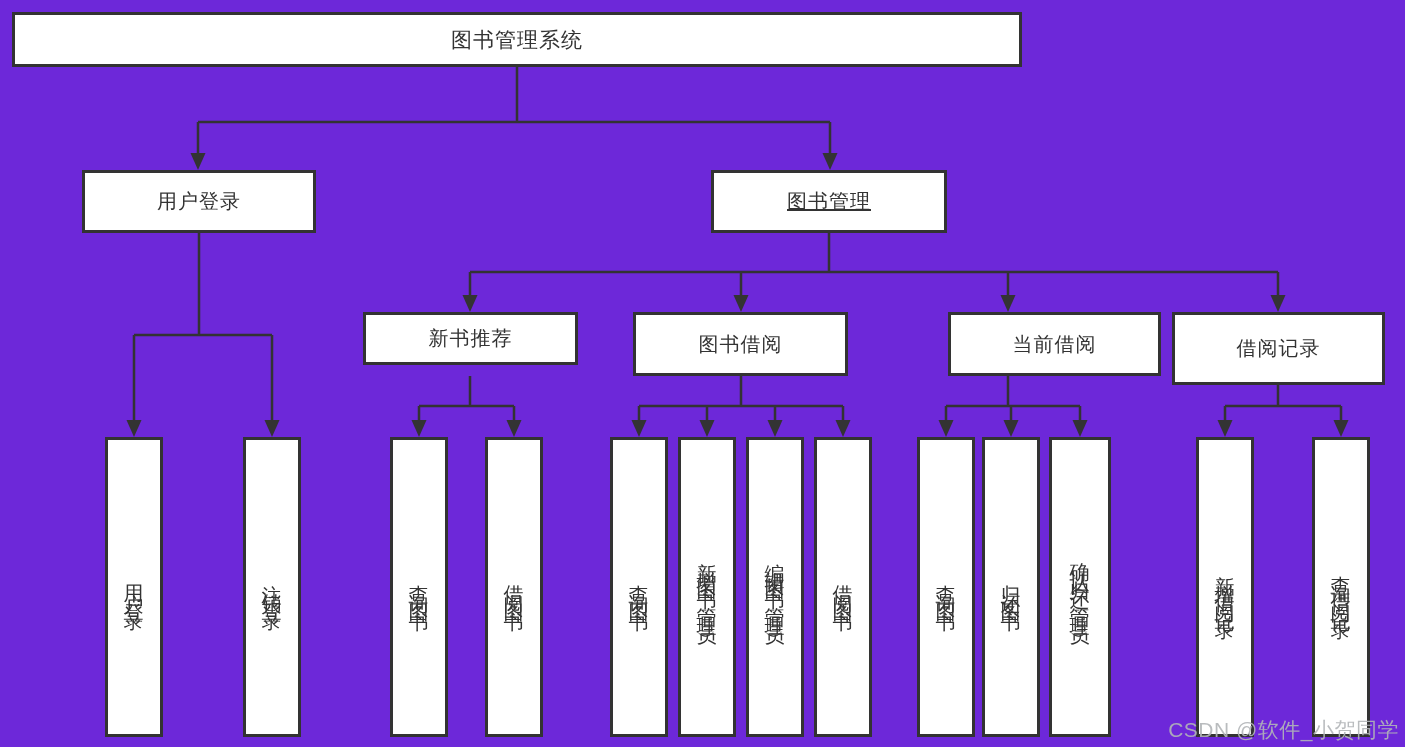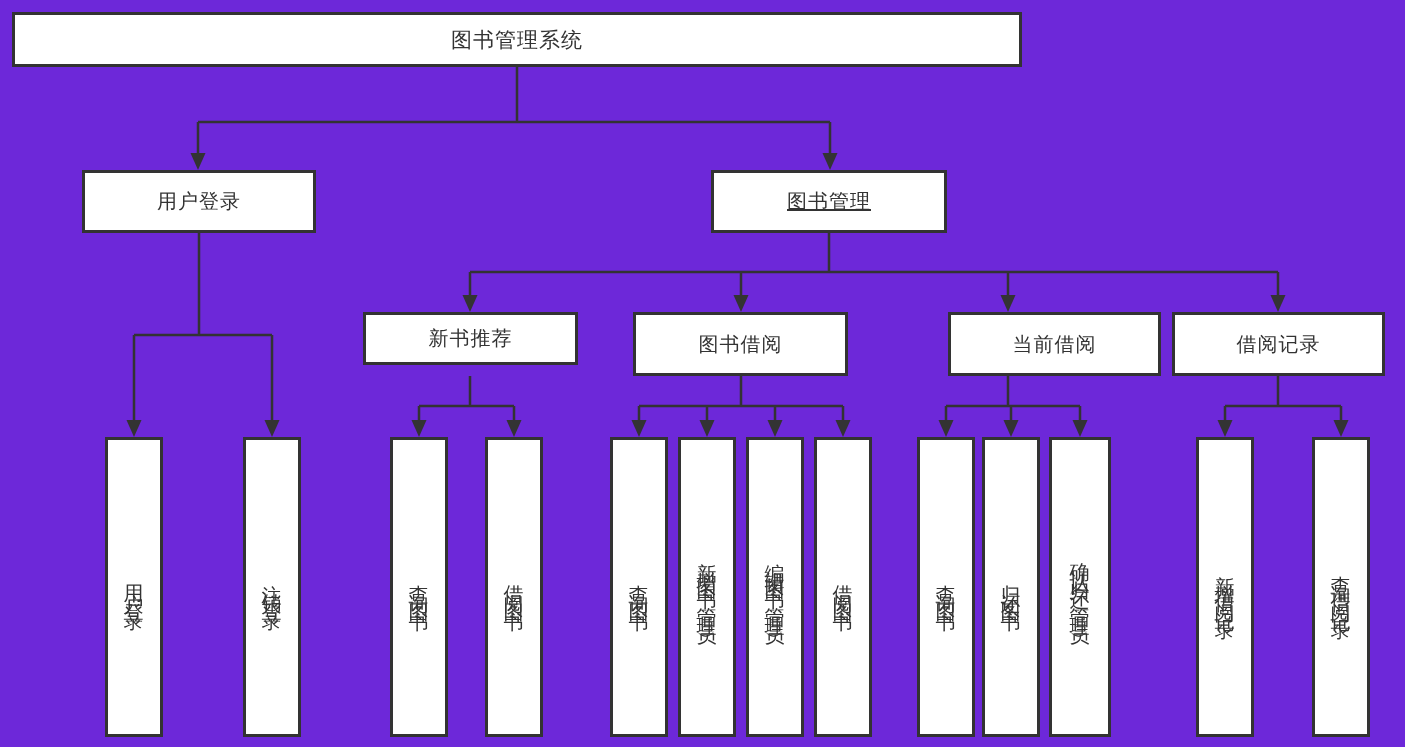--- a/index.html
+++ b/index.html
@@ -106,21 +106,21 @@
 
   <div class="node hbox" style="left:363px; top:312px; width:215px; height:53px;">
     <span>新书推荐</span>
   </div>
   <div class="node hbox" style="left:633px; top:312px; width:215px; height:64px;">
     <span>图书借阅</span>
   </div>
   <div class="node hbox" style="left:902px; top:312px; width:213px; height:64px;margin-left:46px;">
     <span>当前借阅</span>
   </div>
-  <div class="node hbox" style="left:1172px; top:312px; width:213px; height:64px;">
+  <div class="node hbox" style="left:1172px; top:312px; width:213px; height:73px;">
     <span>借阅记录</span>
   </div>
 
   <div class="node vbox" style="left:105px; top:437px; width:58px; height:300px;">
     <span>用户登录</span>
   </div>
   <div class="node vbox" style="left:243px; top:437px; width:58px; height:300px;">
     <span>注销登录</span>
   </div>
 
@@ -154,14 +154,15 @@
     <span>确认归还（管理员）</span>
   </div>
 
   <div class="node vbox" style="left:1196px; top:437px; width:58px; height:300px;">
     <span>新增借阅记录</span>
   </div>
   <div class="node vbox" style="left:1312px; top:437px; width:58px; height:300px;">
     <span>查询借阅记录</span>
   </div>
 
+  <div class="watermark">CSDN @软件_小贺同学</div>
 
 </div>
 
 </body></html>

